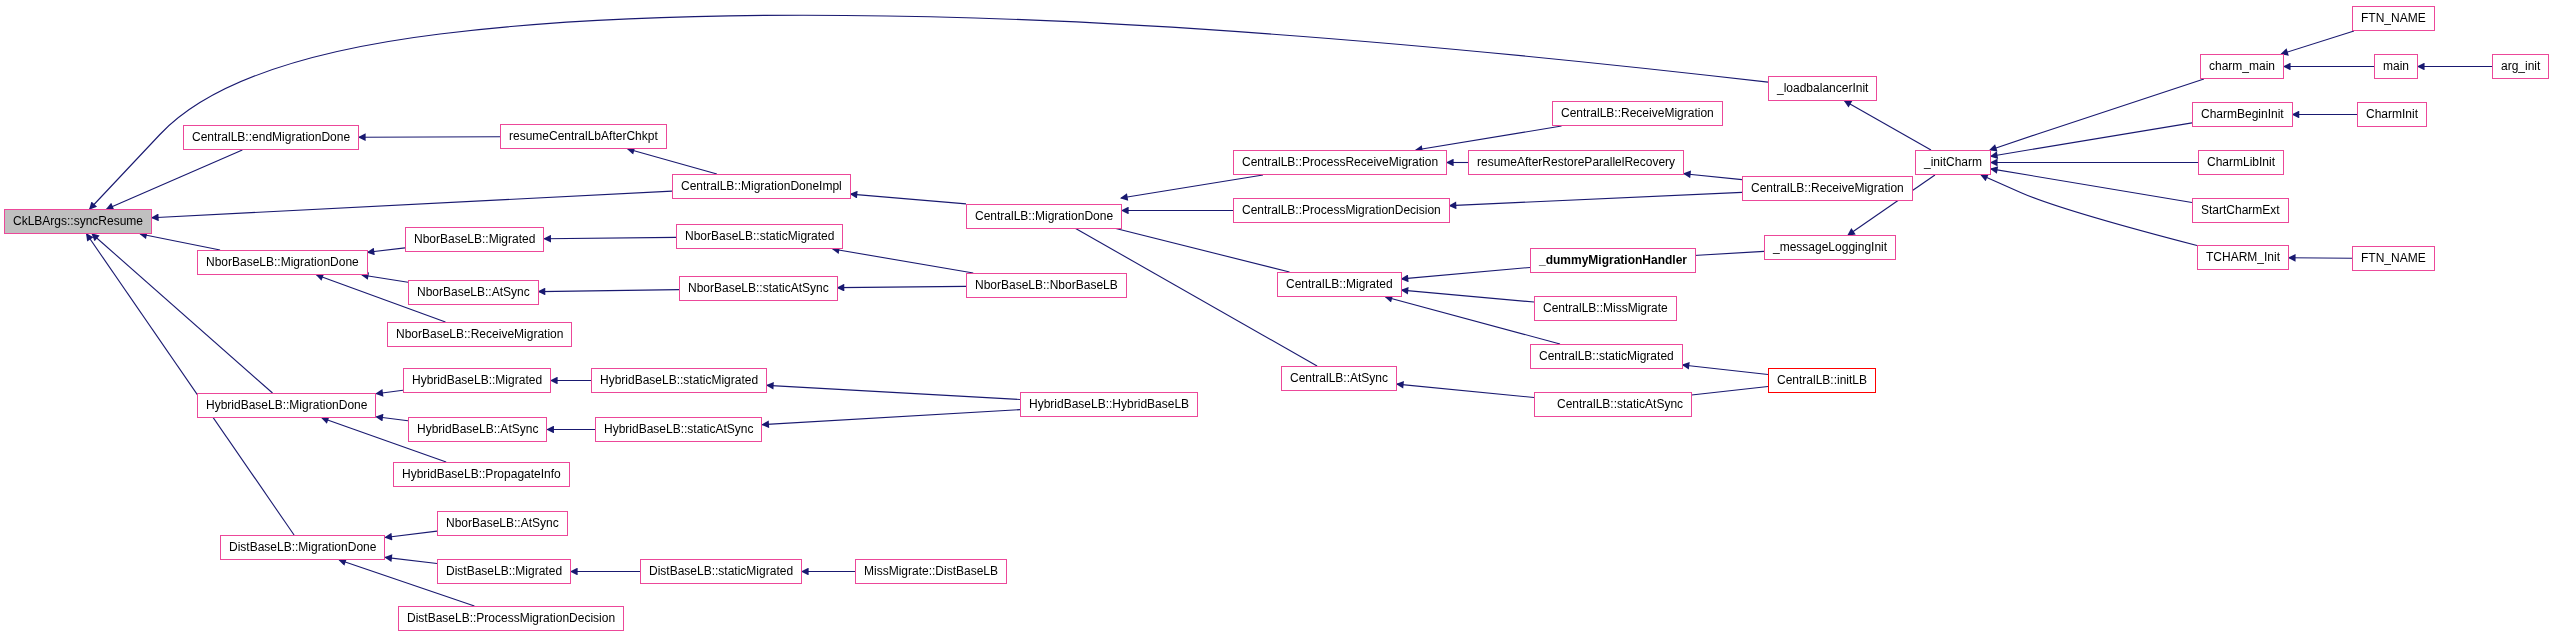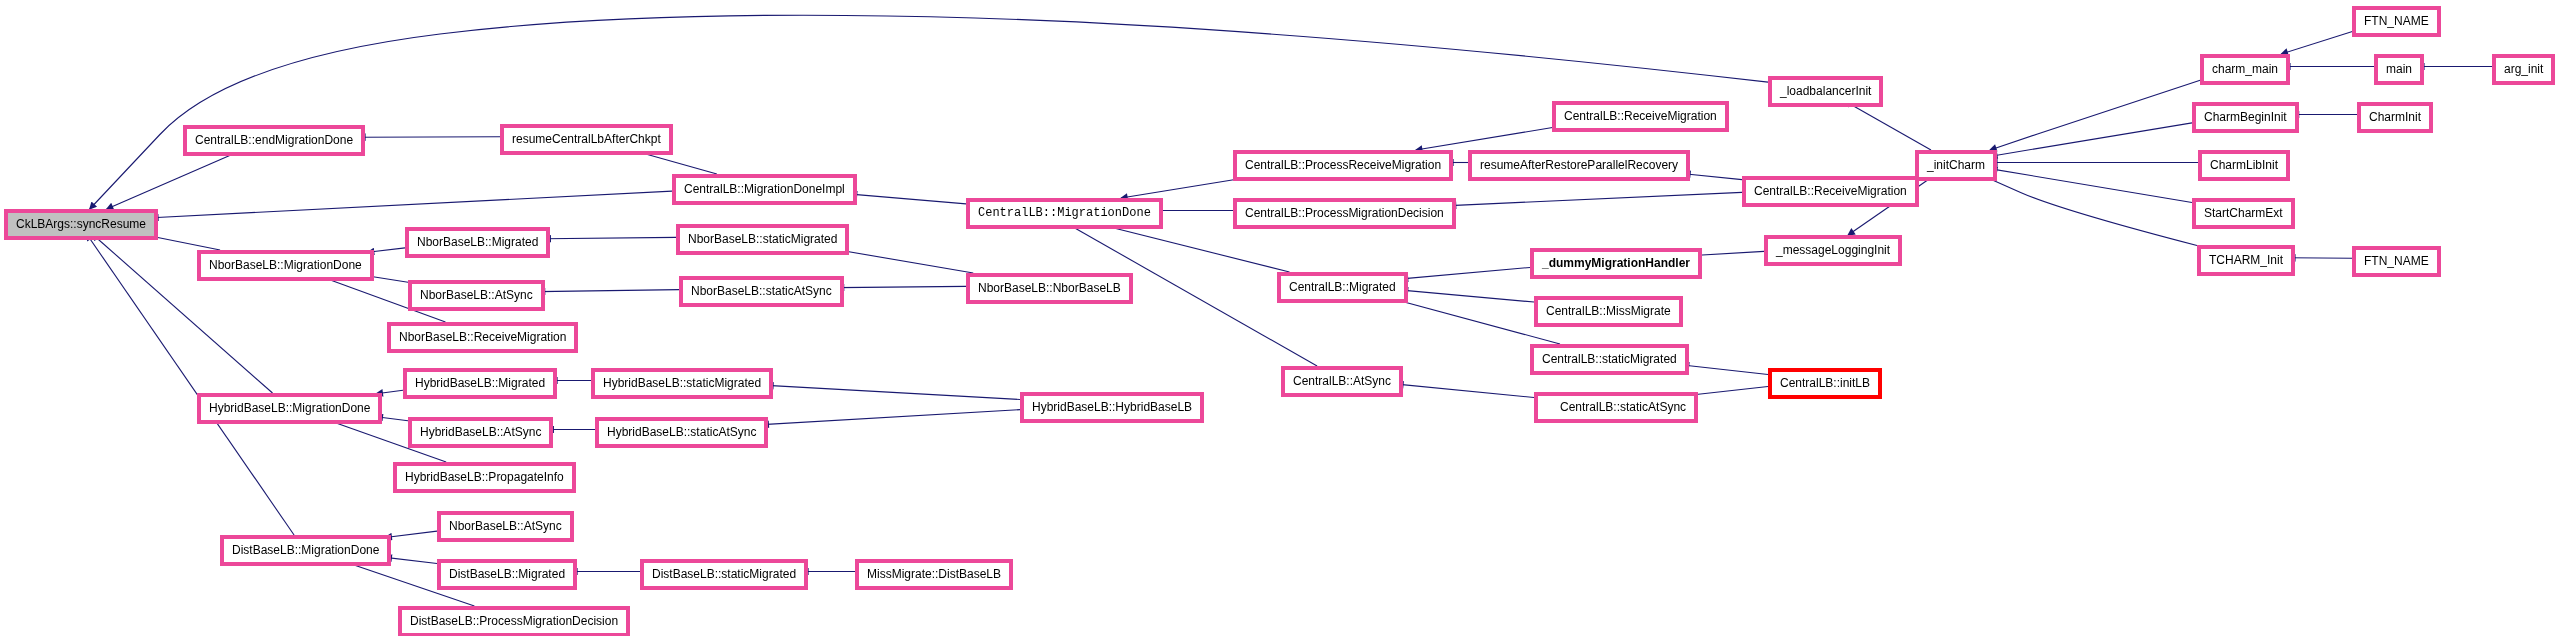--- a/index.html
+++ b/index.html
@@ -7,21 +7,21 @@
     position:relative;
     width:2560px;height:636px;
     background:#fff;
     font-family:"Liberation Sans",sans-serif;
     overflow:hidden;
   }
   #edges{position:absolute;left:0;top:0;width:2560px;height:636px;}
   .node{
     position:absolute;
     box-sizing:border-box;
-    border:4px solid #ec4899;
+    border:1px solid #ec4899;
     background:#fff;
     color:#000;
     font-size:12px;
     line-height:15px;
     padding:4px 8px;
     white-space:nowrap;
   }
   .node.main{background:var(--main-fill,#c0c0c0);}
   .node.highlight{border-color:var(--highlight,#ff0000);}
   .edge{fill:none;stroke:var(--edge,#191970);stroke-width:1.1px;}
@@ -90,21 +90,21 @@
       <path d="M2374,66.5 L2284.03125,66.5" class="edge" marker-end="url(#arrow)"></path>
       <path d="M2492,66.5 L2418.015625,66.5" class="edge" marker-end="url(#arrow)"></path>
       <path d="M2357,114.5 L2292.71875,114.5" class="edge" marker-end="url(#arrow)"></path>
       <path d="M2352,258.22502858330733 L2289.015625,257.80604926722793" class="edge" marker-end="url(#arrow)"></path>
     </svg>
 
 <div class="node main" style="left: 4px; top: 209px;">CkLBArgs::syncResume</div>
     <div class="node" style="left: 183px; top: 125px;">CentralLB::endMigrationDone</div>
     <div class="node" style="left: 500px; top: 124px;">resumeCentralLbAfterChkpt</div>
     <div class="node" style="left: 672px; top: 174px;">CentralLB::MigrationDoneImpl</div>
-    <div class="node" style="left: 966px; top: 198px; font-family: Liberation Mono, monospace;">CentralLB::MigrationDone</div>
+    <div class="node" style="left: 966px; top: 204px;">CentralLB::MigrationDone</div>
     <div class="node" style="left: 1233px; top: 150px;">CentralLB::ProcessReceiveMigration</div>
     <div class="node" style="left: 1233px; top: 198px;">CentralLB::ProcessMigrationDecision</div>
     <div class="node" style="left: 1552px; top: 101px;">CentralLB::ReceiveMigration</div>
     <div class="node" style="left: 1468px; top: 150px;">resumeAfterRestoreParallelRecovery</div>
     <div class="node" style="left: 1742px; top: 176px;">CentralLB::ReceiveMigration</div>
     <div class="node" style="left: 1768px; top: 76px;">_loadbalancerInit</div>
     <div class="node" style="left: 1277px; top: 272px;">CentralLB::Migrated</div>
     <div class="node" style="left: 1281px; top: 366px;">CentralLB::AtSync</div>
     <div class="node" style="left: 1530px; top: 248px; font-weight: bold;">_dummyMigrationHandler</div>
     <div class="node" style="left: 1534px; top: 296px;">CentralLB::MissMigrate</div>

